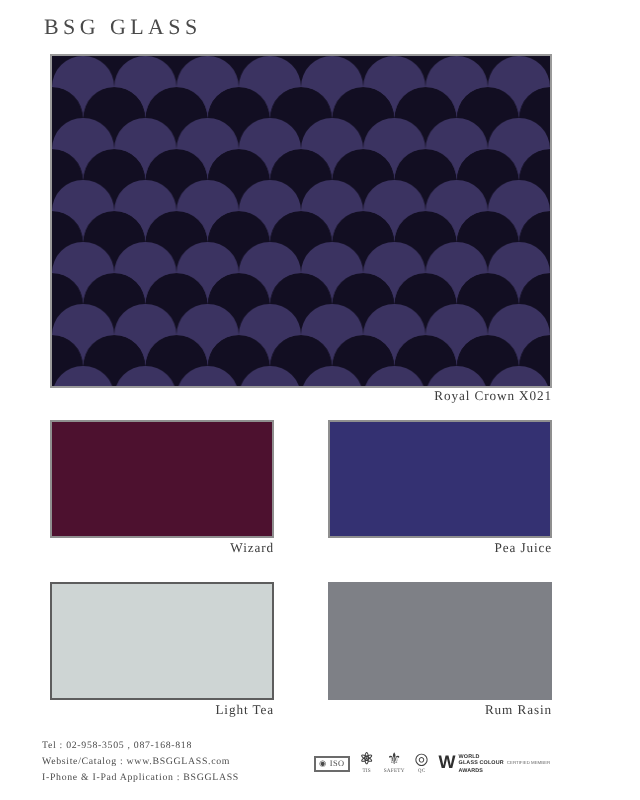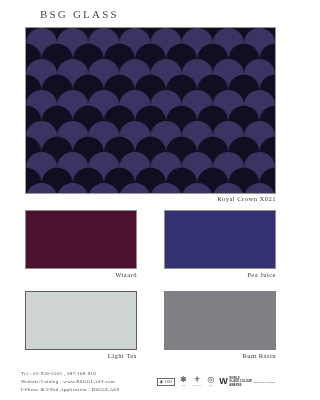--- a/index.html
+++ b/index.html
@@ -12,21 +12,21 @@
     height: 400px;
     font-family: "Liberation Serif", serif;
     color: #3a3a3a;
     position: relative;
     overflow: hidden;
   }
 
   
   #brand-header {
     position: absolute;
-    left: 40px;
+    left: 22px;
     top: 8px;
     font-family: "Liberation Serif", serif;
     font-size: 11px;
     letter-spacing: 2.2px;
     color: #4a4a4a;
     font-weight: 400;
     white-space: nowrap;
   }
 
   

